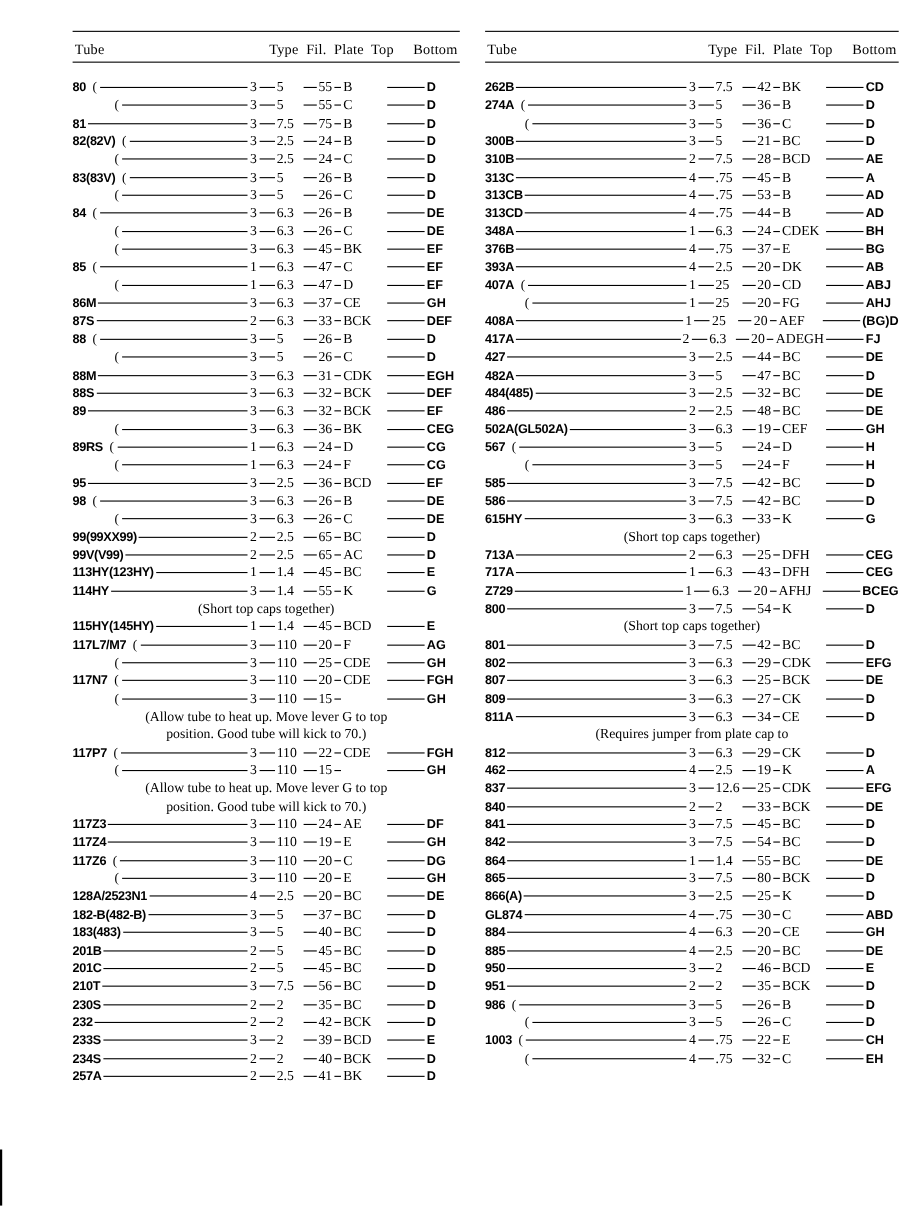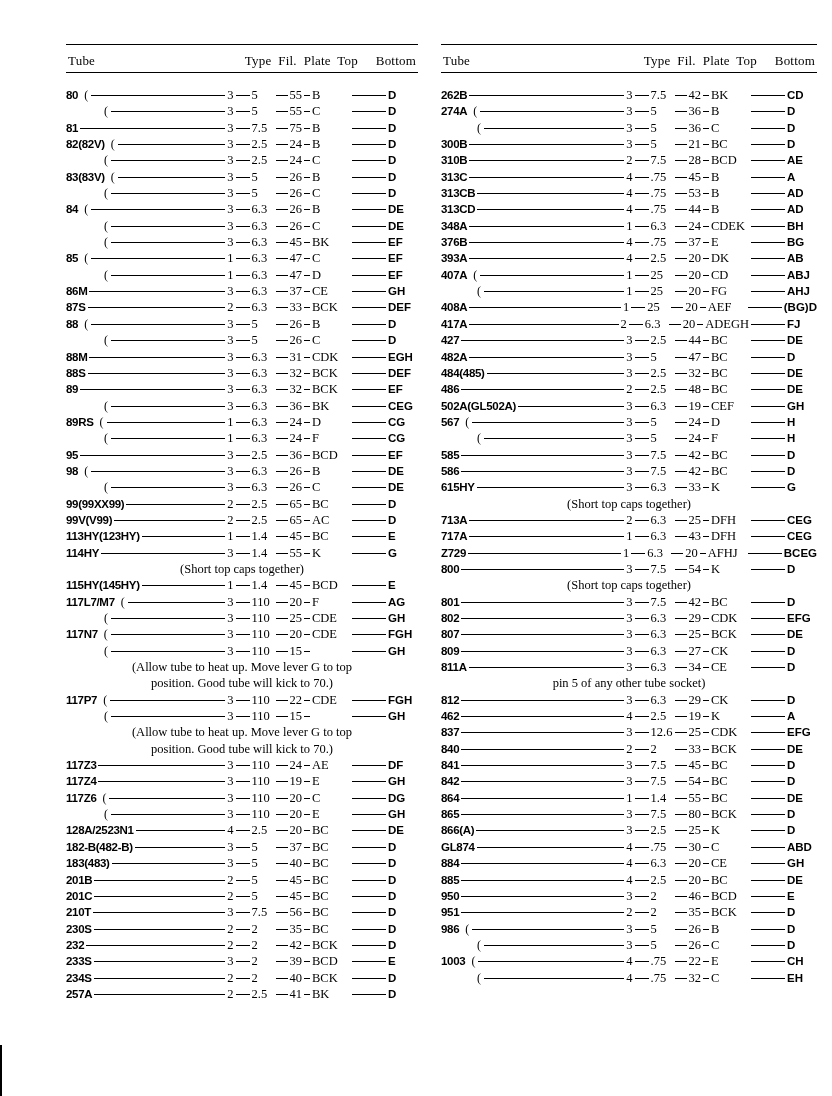--- a/index.html
+++ b/index.html
@@ -1,20 +1,20 @@
 <!DOCTYPE html>
 <html><head>
 <meta charset="utf-8">
 <style>
   html, body { margin: 0; padding: 0; background: #ffffff; }
   body {
     width: 832px; height: 1096px; position: relative; overflow: hidden;
     color: #000; font-family: "Liberation Serif", serif;
   }
-  .col { position: absolute; top: 44px; }
+  .col { position: absolute; top: 28px; }
   #col-left { left: 66px; width: 352px; }
   #col-right { left: 441px; width: 376px; }
   .rule { border-top: 1.4px solid #000; height: 0; }
   .hdr {
     display: flex; align-items: flex-end; height: 24px; font-size: 13px;
     letter-spacing: 0.2px; padding: 0 2px;
   }
   .hdr .h-tube { width: 108px; }
   .hdr .h-mid { flex: 1; text-align: right; }
   .hdr .h-bottom { width: 58px; text-align: right; }
@@ -1202,21 +1202,21 @@
         <span class="val">3</span>
         <span class="lead s" style="width: 14px;"></span>
         <span class="val" style="min-width: 22px;">6.3</span>
         <span class="lead s" style="width: 12px;"></span>
         <span class="val">34</span>
         <span class="lead s" style="width: 6px;"></span>
         <span class="val" style="min-width: 38px;">CE</span>
         <span class="lead s" style="width: 34px;"></span>
         <span class="bottom">D</span>
       </div>
-      <div class="note">pin 5 of any other tube socket)</div>
+      <div class="note">(Requires jumper from plate cap to</div>
       <div class="row">
         <span class="tube" style="min-width: 0px;">812</span>
         <span class="lead"></span>
         <span class="val">3</span>
         <span class="lead s" style="width: 14px;"></span>
         <span class="val" style="min-width: 22px;">6.3</span>
         <span class="lead s" style="width: 12px;"></span>
         <span class="val">29</span>
         <span class="lead s" style="width: 6px;"></span>
         <span class="val" style="min-width: 38px;">CK</span>

